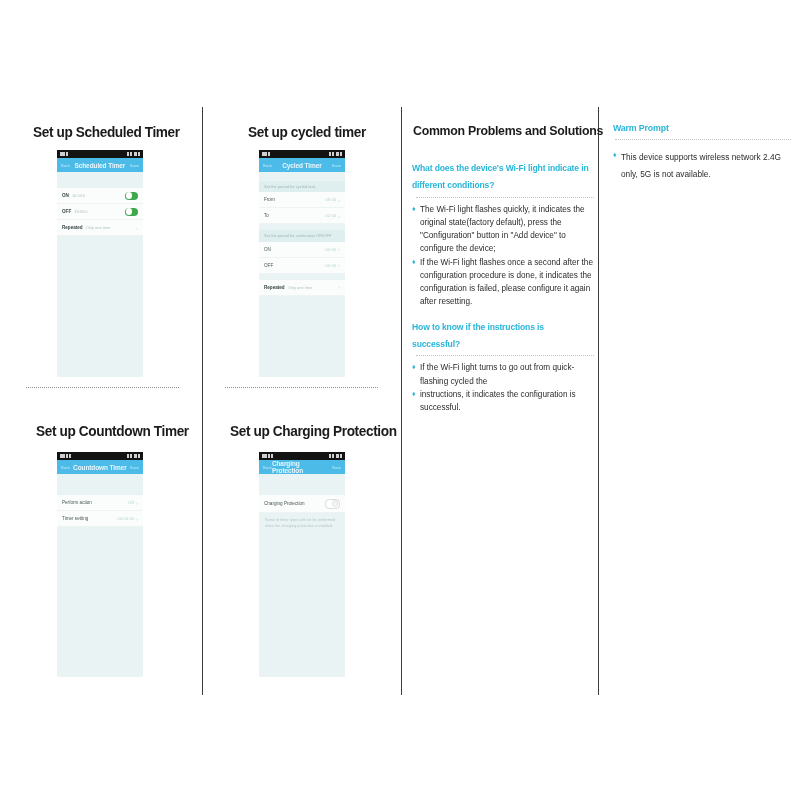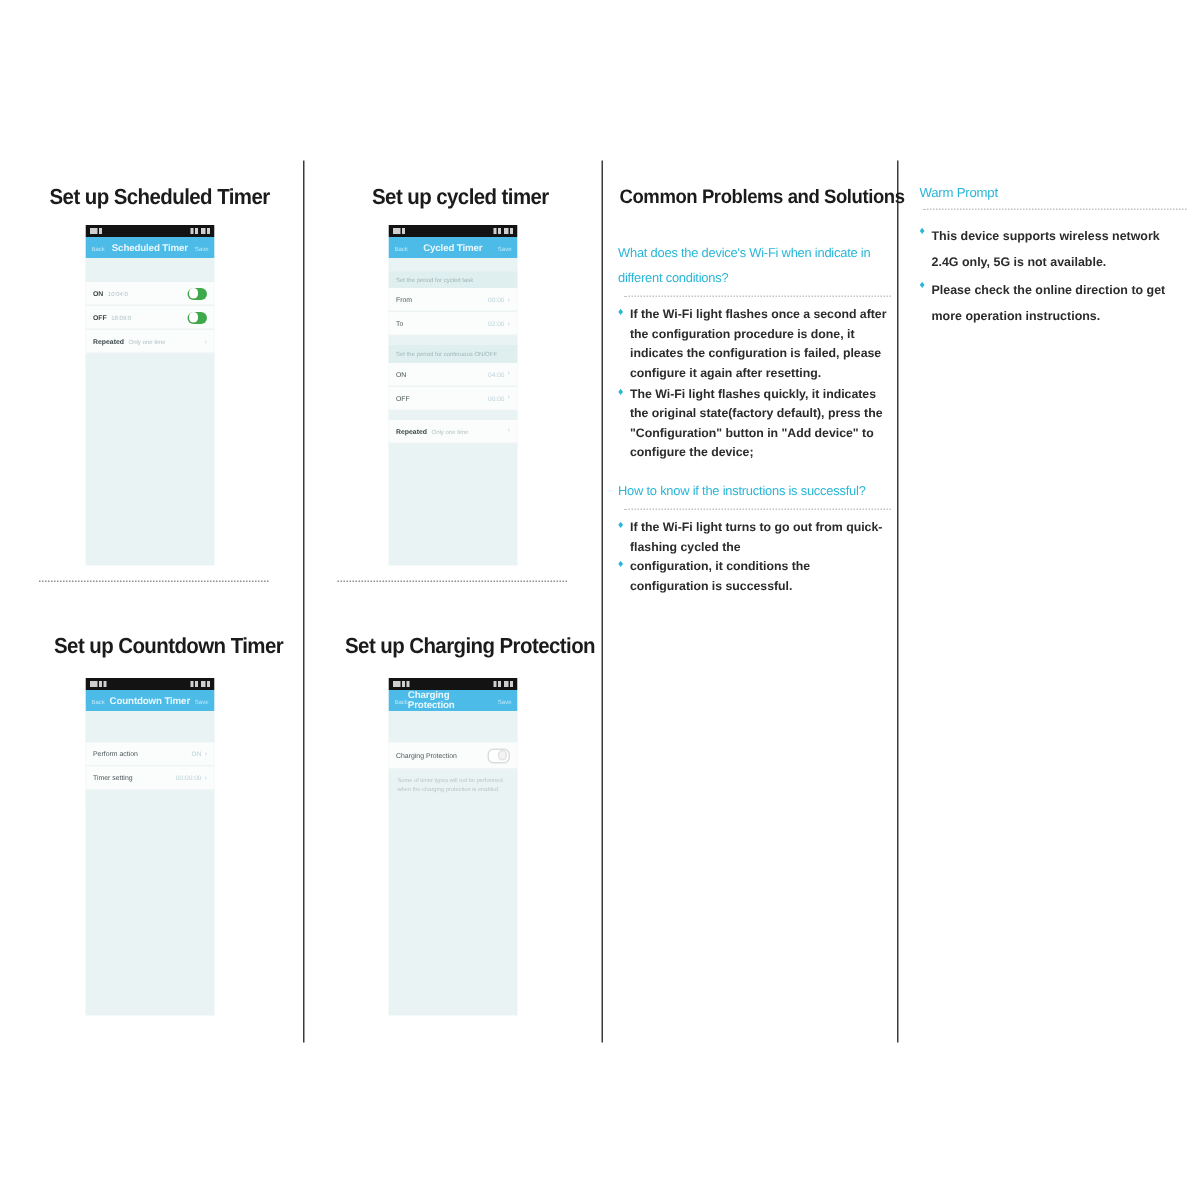--- a/index.html
+++ b/index.html
@@ -190,42 +190,41 @@
     letter-spacing: -0.3px;
     white-space: nowrap;
     transform: scaleX(0.95);
     transform-origin: left center;
   }
   .qa-col { position: absolute; left: 412px; top: 160px; width: 182px; }
   .wp-col { position: absolute; left: 613px; top: 122px; width: 178px; }
 
   .qhead {
     color: #29b6d8;
-    font-weight: normal;
+    font-weight: bold;
     font-size: 8.6px;
     line-height: 1.95;
     letter-spacing: -0.15px;
   }
   .qhead.wp { font-size: 8.8px; line-height: 1.4; }
   .dashline {
     border-top: 1px dotted #c3c3c3;
     margin: 3px 0 5px 4px;
     height: 0;
   }
   .dashline.wide { margin: 5px 0 9px 2px; }
 
   .bullets { margin: 0; padding: 0; list-style: none; }
   .bullets li {
     position: relative;
     padding-left: 8px;
     font-size: 8.2px;
     line-height: 1.62;
     color: #2b2b2b;
     margin-bottom: 0px;
-    font-weight: bold;
   }
   .bullets li .bul {
     position: absolute;
     left: 0;
     top: 2px;
     color: #29b6d8;
     font-size: 7px;
     line-height: 1;
   }
   .bullets li .txt { display: block; }
@@ -429,60 +428,56 @@
       </div>
       <div class="note">Some of timer types will not be performed when the charging protection is enabled.</div>
     </div>
   </div>
 
   <div class="col-head" style="left:413px; top:123px;">Common Problems and Solutions</div>
 
   <div class="qa-col">
 
     <div class="blk">
-      <div class="qhead">What does the device's Wi-Fi when indicate in different conditions?</div>
+      <div class="qhead">What does the device's Wi-Fi light indicate in different conditions?</div>
       <div class="dashline"></div>
       <ul class="bullets">
         <li>
           <span class="bul">♦</span>
-          <span class="txt">If the Wi-Fi light flashes once a second after the configuration procedure is done, it indicates the configuration is failed, please configure it again after resetting.</span>
+          <span class="txt">The Wi-Fi light flashes quickly, it indicates the original state(factory default), press the "Configuration" button in "Add device" to configure the device;</span>
         </li>
         <li>
           <span class="bul">♦</span>
-          <span class="txt">The Wi-Fi light flashes quickly, it indicates the original state(factory default), press the "Configuration" button in "Add device" to configure the device;</span>
+          <span class="txt">If the Wi-Fi light flashes once a second after the configuration procedure is done, it indicates the configuration is failed, please configure it again after resetting.</span>
         </li>
       </ul>
     </div>
 
     <div class="blk">
       <div class="qhead">How to know if the instructions is successful?</div>
       <div class="dashline"></div>
       <ul class="bullets">
         <li>
           <span class="bul">♦</span>
           <span class="txt">If the Wi-Fi light turns to go out from quick-flashing cycled the</span>
         </li>
         <li>
           <span class="bul">♦</span>
-          <span class="txt">configuration, it conditions the configuration is successful.</span>
+          <span class="txt">instructions, it indicates the configuration is successful.</span>
         </li>
       </ul>
     </div>
 
 
   </div>
 
   <div class="wp-col">
     <div class="qhead wp">Warm Prompt</div>
     <div class="dashline wide"></div>
     <ul class="bullets wp-list">
       <li>
         <span class="bul">♦</span>
         <span class="txt">This device supports wireless network 2.4G only, 5G is not available.</span>
       </li>
-      <li>
-        <span class="bul">♦</span>
-        <span class="txt">Please check the online direction to get more operation instructions.</span>
-      </li>
     </ul>
   </div>
 
 </div>
 
 </body></html>

